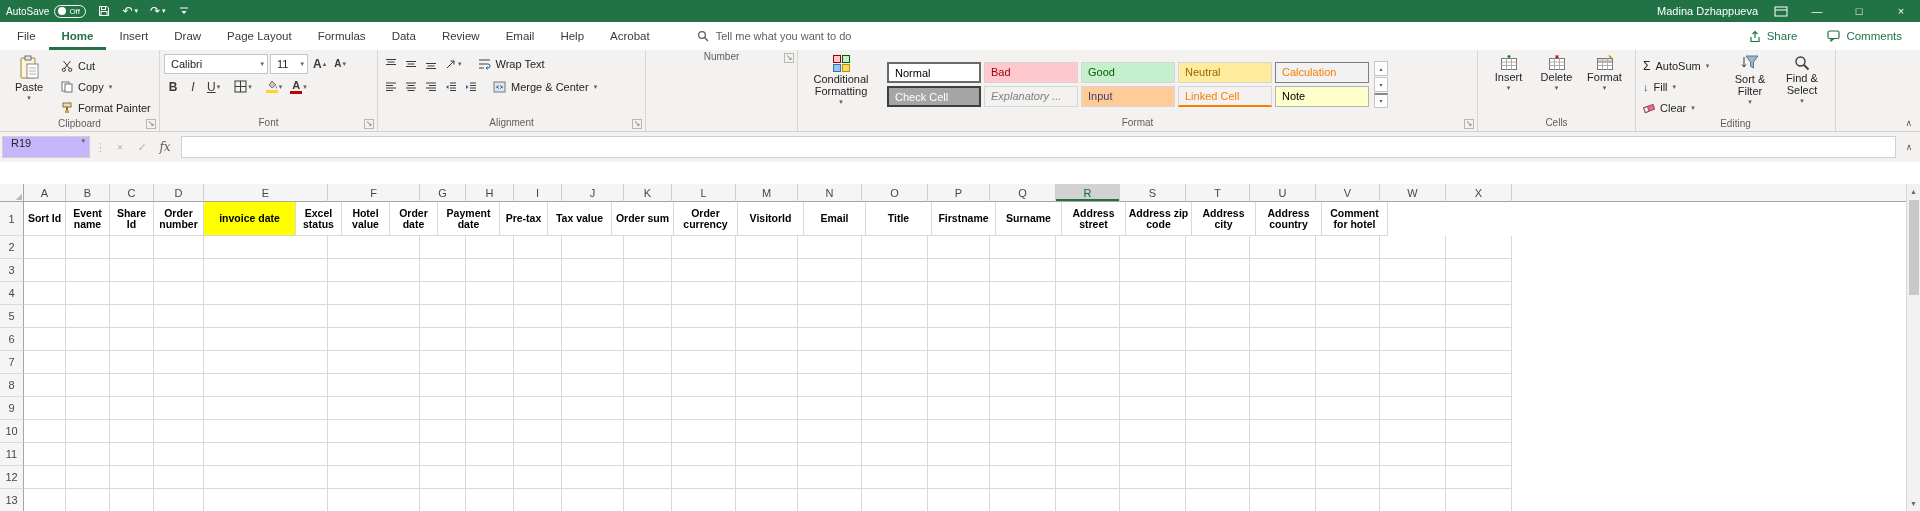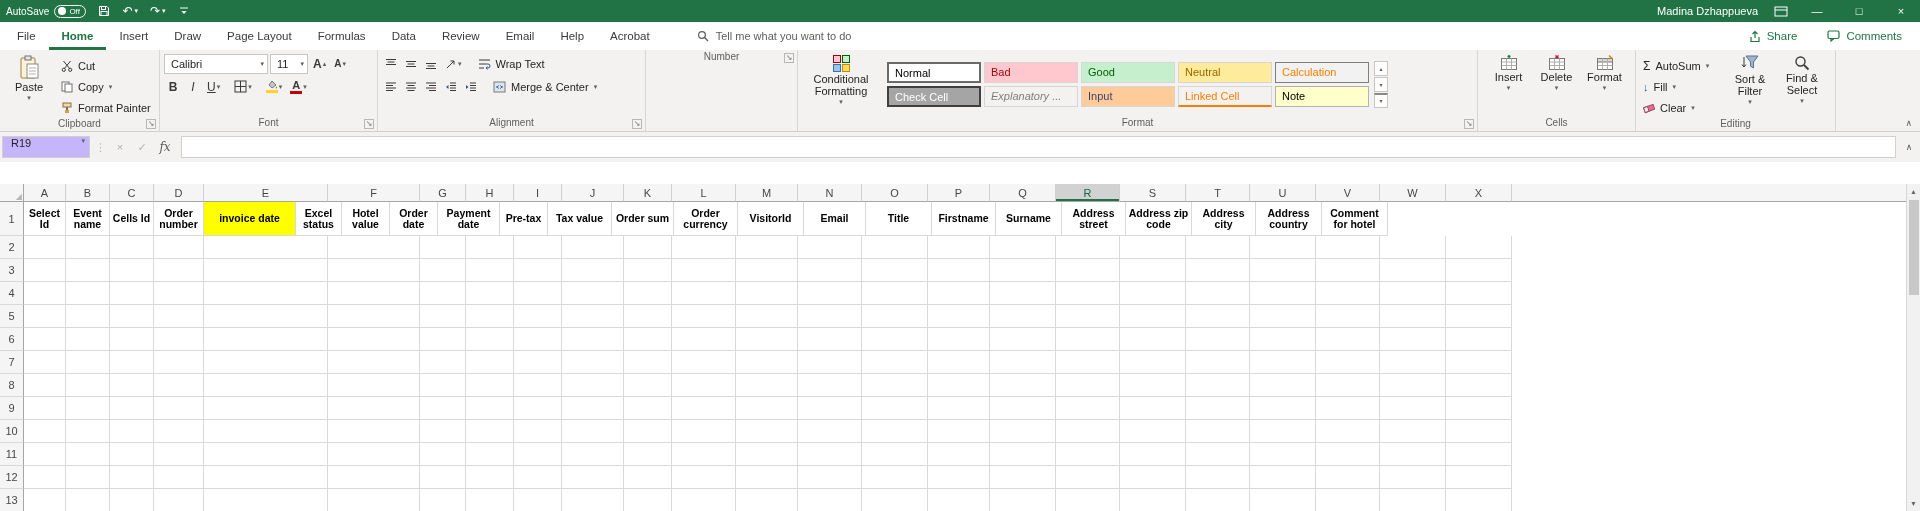--- a/index.html
+++ b/index.html
@@ -534,23 +534,23 @@
           <div class="colhdr" style="width: 66px;">S</div>
           <div class="colhdr" style="width: 64px;">T</div>
           <div class="colhdr" style="width: 66px;">U</div>
           <div class="colhdr" style="width: 64px;">V</div>
           <div class="colhdr" style="width: 66px;">W</div>
           <div class="colhdr" style="width: 66px;">X</div>
           <div class="hdr-fill"></div>
         </div>
         <div class="grow first">
           <div class="gut">1</div>
-          <div class="cell hcell" style="width: 42px;">Select Id</div>
+          <div class="cell hcell" style="width: 42px;">Sort Id</div>
           <div class="cell hcell" style="width: 44px;">Event name</div>
-          <div class="cell hcell" style="width: 44px;">Cells Id</div>
+          <div class="cell hcell" style="width: 44px;">Share Id</div>
           <div class="cell hcell" style="width: 50px;">Order number</div>
           <div class="cell hcell" style="width: 92px; background: rgb(255, 255, 0);">invoice date</div>
           <div class="cell hcell" style="width: 46px;">Excel status</div>
           <div class="cell hcell" style="width: 48px;">Hotel value</div>
           <div class="cell hcell" style="width: 48px;">Order date</div>
           <div class="cell hcell" style="width: 62px;">Payment date</div>
           <div class="cell hcell" style="width: 48px;">Pre-tax</div>
           <div class="cell hcell" style="width: 64px;">Tax value</div>
           <div class="cell hcell" style="width: 62px;">Order sum</div>
           <div class="cell hcell" style="width: 64px;">Order currency</div>

